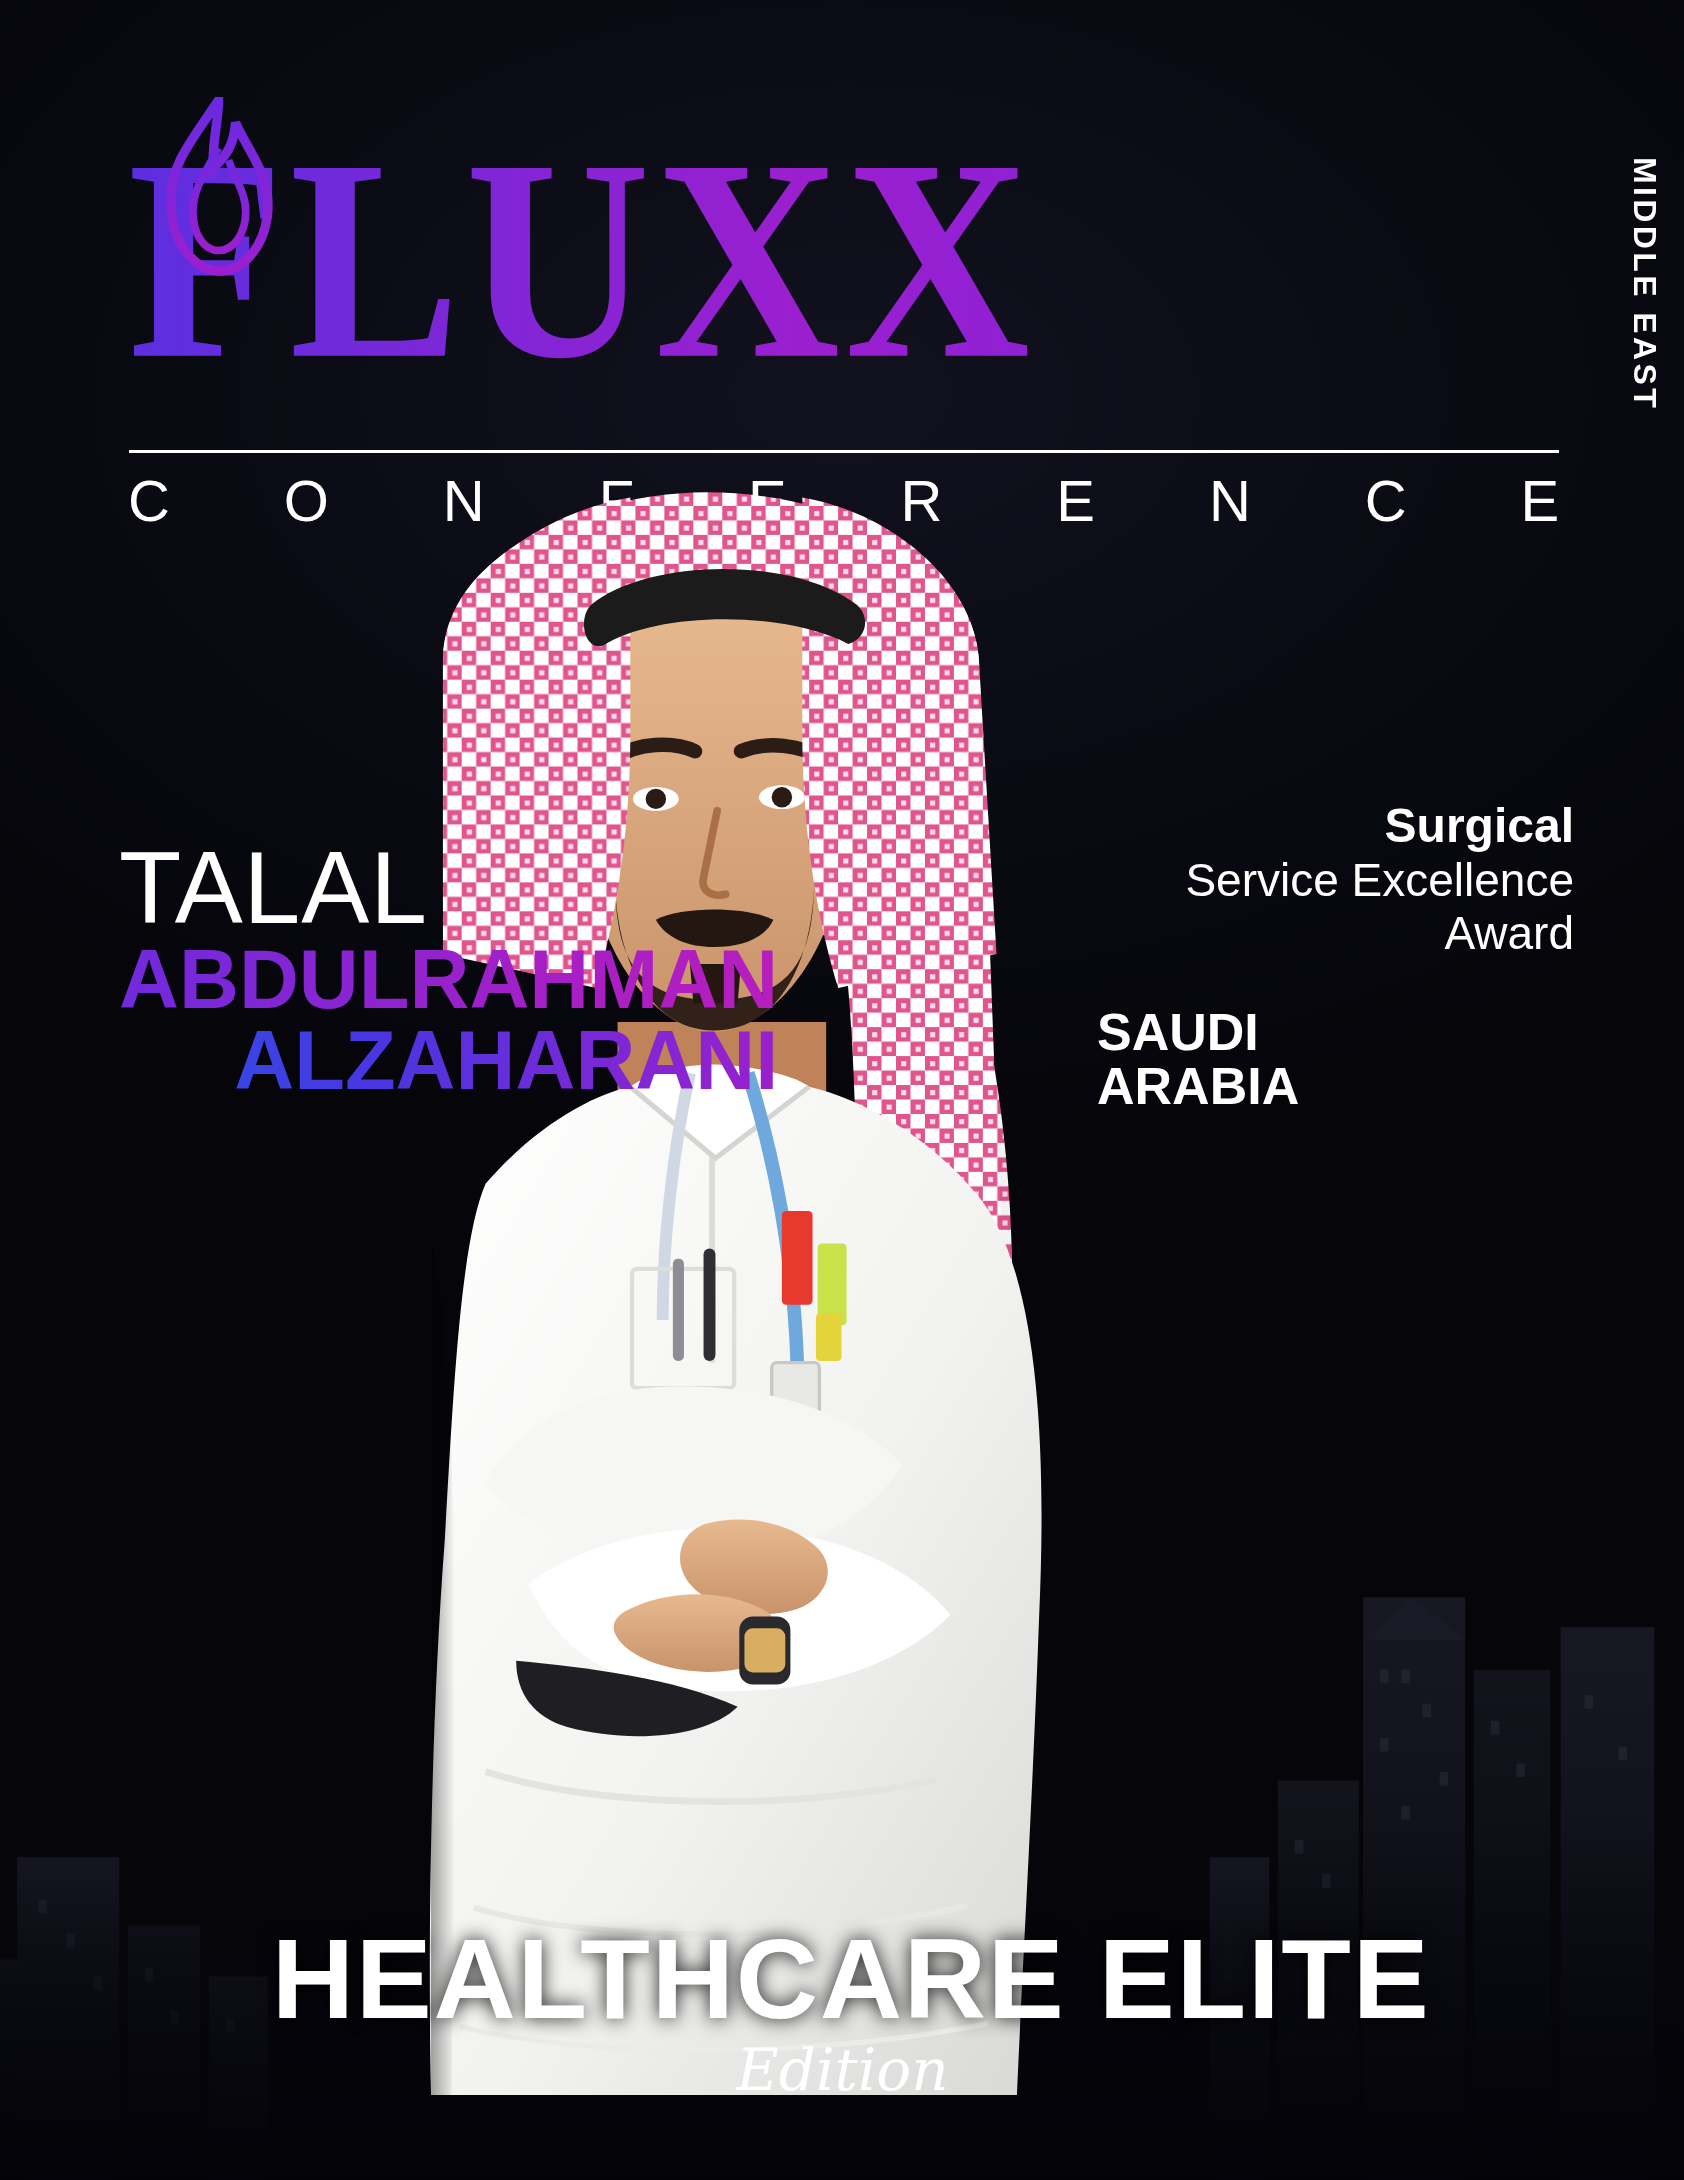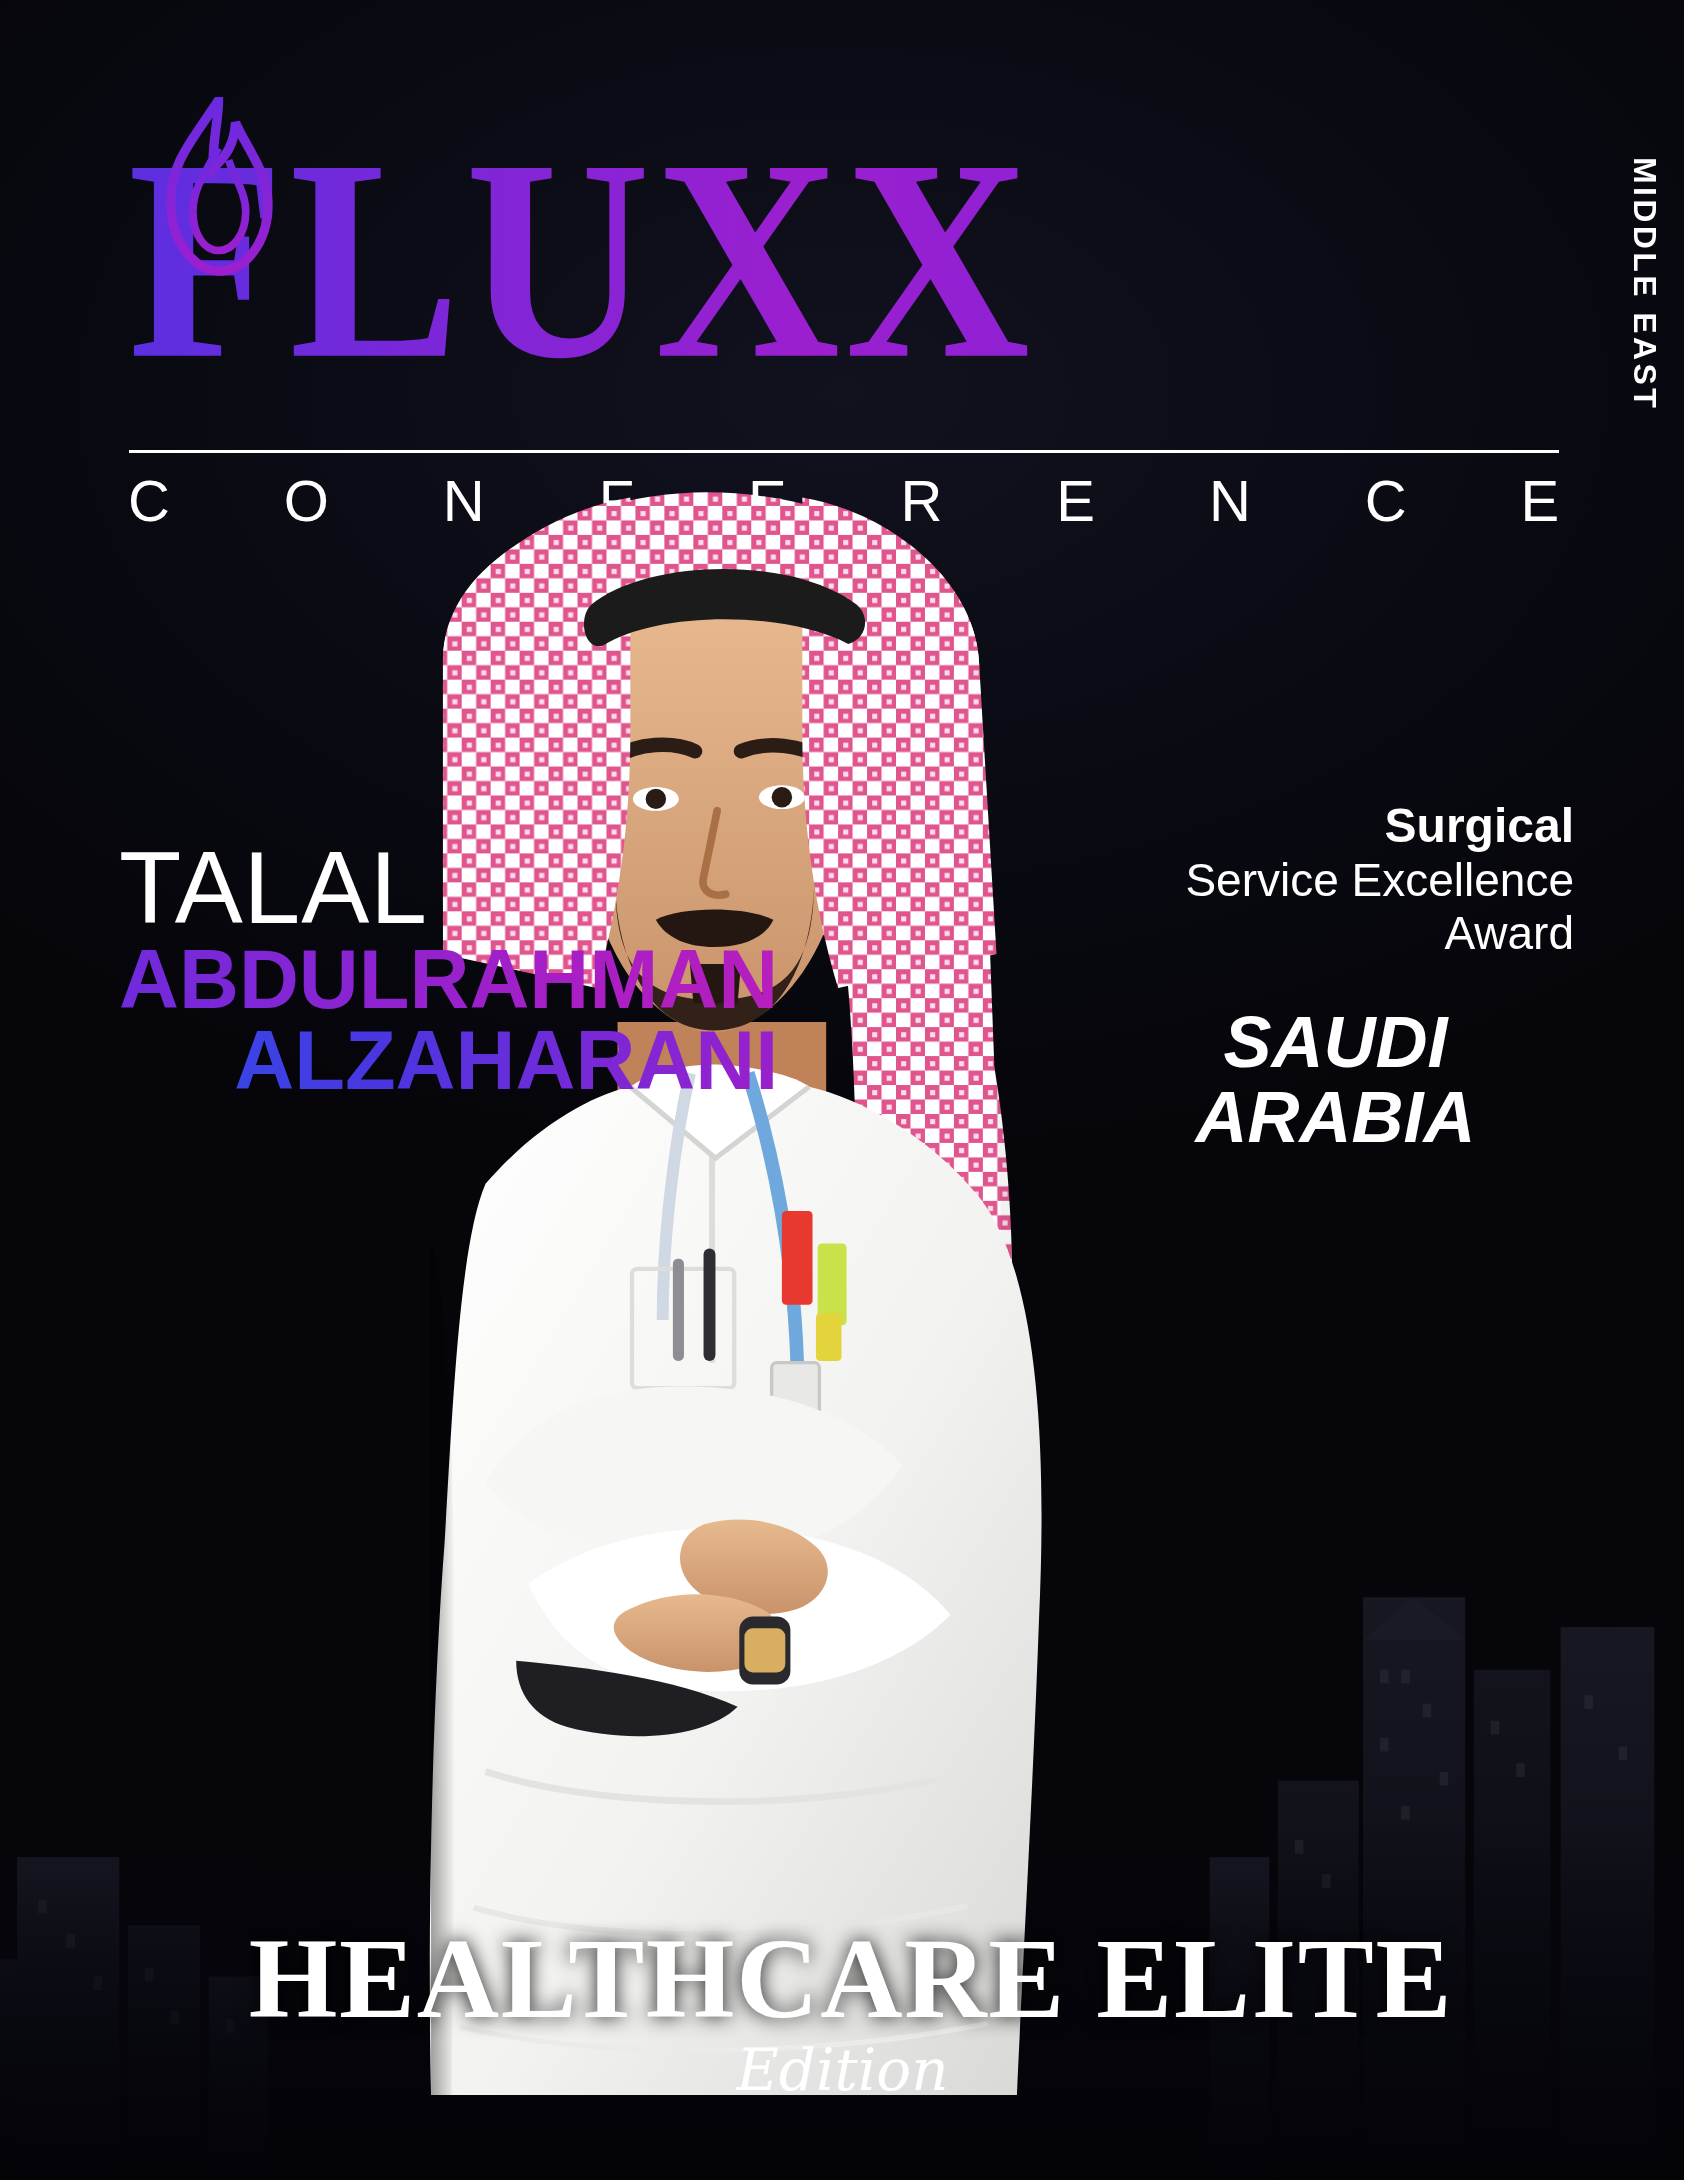--- a/index.html
+++ b/index.html
@@ -185,27 +185,26 @@
     font-size: 46px;
     font-weight: 400;
     line-height: 1.16;
     margin: 0;
   }
   .country {
     position: absolute;
     right: 111px;
     top: 1005px;
     width: 477px;
-    text-align: center;
+    text-align: left;
     z-index: 6;
     color: #ffffff;
-    font-size: 72px;
+    font-size: 52px;
     font-weight: 700;
     line-height: 1.04;
-    font-style: italic;
   }
   .country div { margin: 0; }
 
   
   .quote {
     position: absolute;
     left: 126px;
     top: 1674px;
     width: 358px;
     z-index: 6;
@@ -222,21 +221,21 @@
     left: 0; right: 0;
     bottom: 82px;
     z-index: 7;
     text-align: center;
   }
   .banner-main {
     color: #ffffff;
     font-size: 114px;
     font-weight: 700;
     letter-spacing: 1.7px;
-    font-family: Liberation Serif, serif;
+    font-family: Liberation Sans, sans-serif;
     line-height: 1;
     text-shadow: 0 0 19px rgba(0,0,0,0.9);
     margin-left: 17px;
   }
   .banner-sub {
     margin-top: 5.1px;
     color: #ffffff;
     font-size: 58px;
     font-family: "DejaVu Serif", serif;
     font-style: italic;

